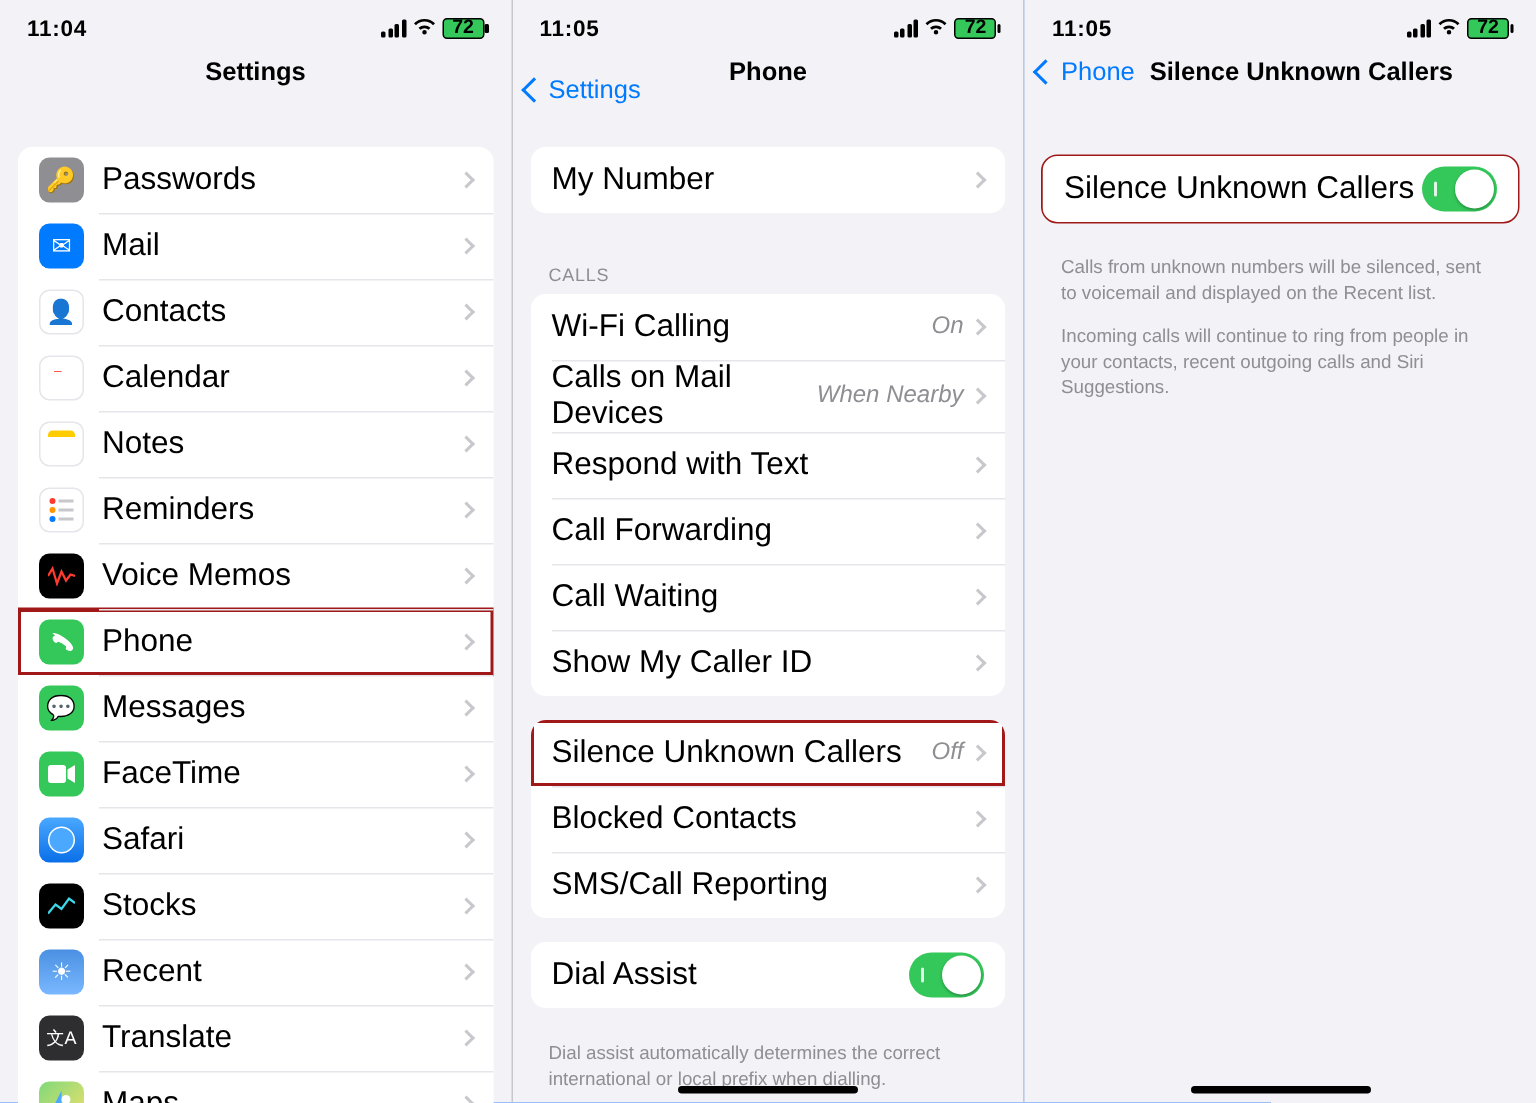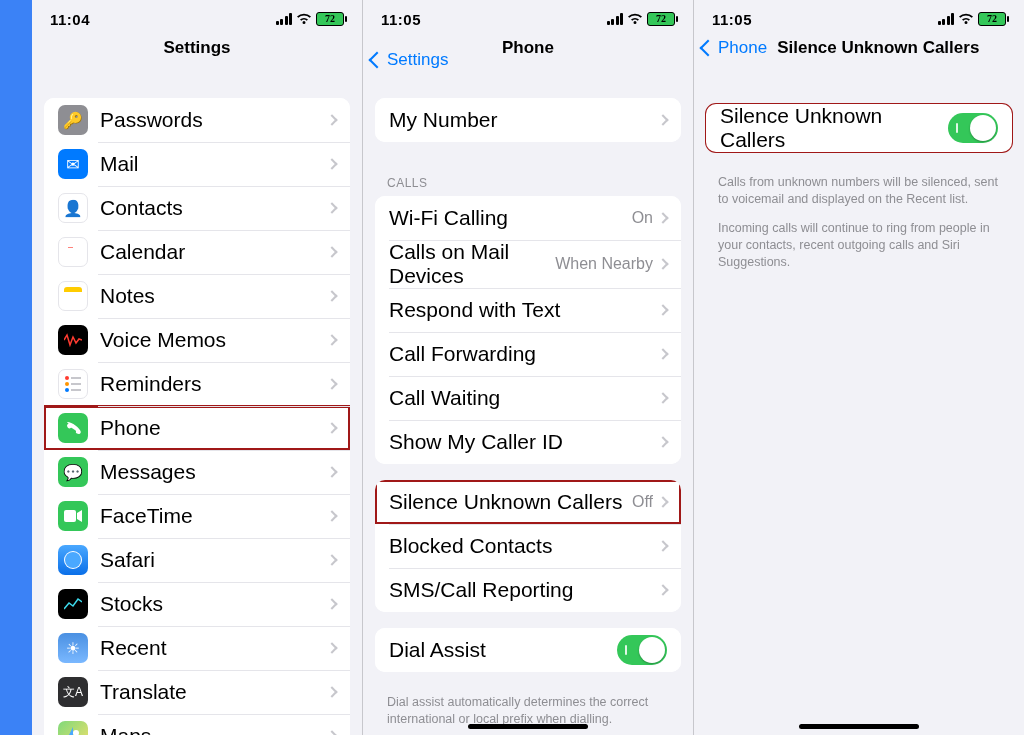--- a/index.html
+++ b/index.html
@@ -8,21 +8,20 @@
     font-family: -apple-system, "Helvetica Neue", Helvetica, Arial, sans-serif;
     background: #f2f2f7;
     color: #000;
     font-size: 16px;
   }
   .wrap {
     width: 1024px;
     height: 735px;
     display: flex;
     background: #3b82f6;
-    padding-left: 32px;
   }
   .pane {
     position: relative;
     flex: 1 1 0;
     border-right: 1px solid #c7c7cc;
     background: #f2f2f7;
     overflow: hidden;
     display: flex;
     flex-direction: column;
   }
@@ -38,24 +37,24 @@
     font-weight: 600;
     font-size: 15px;
   }
   .status .time { letter-spacing: 0.5px; }
   .status .right { display:flex; align-items:center; gap:4px; }
   .bars { display:flex; align-items:flex-end; gap:1.5px; height:12px;}
   .bars span { width:3px; background:#000; border-radius:1px;}
   .bars span:nth-child(1){height:4px;} .bars span:nth-child(2){height:6px;}
   .bars span:nth-child(3){height:9px;} .bars span:nth-child(4){height:12px;}
   .batt {
-    display:inline-flex; align-items:flex-start; justify-content:center;
+    display:inline-flex; align-items:flex-end; justify-content:center;
     min-width:28px; height:14px; border:1.5px solid #000; border-radius:3px;
-    background:#34c759; color:#000; font-size:10px; font-weight:700;
-    position:relative; padding:0 2px;font-family:Liberation Serif, serif;
+    background:#34c759; color:#000; font-size:13px; font-weight:700;
+    position:relative; padding:0 2px;
   }
   .batt::after{content:""; position:absolute; right:-4px; top:3px; width:2.5px; height:6px; background:#000; border-radius:1px;}
 
   
   .nav {
     height: 44px;
     display:flex;
     align-items:flex-start;
     justify-content:center;
     position:relative;
@@ -102,21 +101,21 @@
     height:1px; background:#e5e5ea;
   }
   .row.with-icon + .row.with-icon::before,
   .row.with-icon + .row::before { left:54px; }
   .row .icon {
     width:30px; height:30px; border-radius:7px; margin-right:12px;
     flex-shrink:0; display:inline-flex; align-items:center; justify-content:center;
     color:#fff; font-size:16px;
   }
   .row .label { flex:1; font-size:21px; }
-  .row .value { color:#8e8e93; font-size:16px; margin-right:6px;}
+  .row .value { color:#8e8e93; font-size:16px; margin-right:6px;font-style:italic;}
   .row .chevron {
     width:8px; height:8px;
     border-top:2px solid #c7c7cc; border-right:2px solid #c7c7cc;
     transform: rotate(45deg);
   }
   .row.highlight { outline:3px solid #a01818; outline-offset:-2px; }
 
   .toggle {
     width:50px; height:30px; border-radius:15px; background:#34c759;
     position:relative; flex-shrink:0;
@@ -205,45 +204,45 @@
               <span style="font-size:9px;line-height:1;"><span style="color:#ff3b30;display:block;">–</span>14</span>
             </span>
             <span class="label">Calendar</span>
             <span class="chevron"></span>
           </div>
         <div class="row with-icon">
             <span class="icon bg-white">
               <span style="width:18px;height:18px;background:linear-gradient(#ffcc00 25%,#fff 25%);border-radius:3px;"></span>
             </span>
             <span class="label">Notes</span>
-            <span class="chevron"></span>
-          </div>
-        <div class="row with-icon">
-            <span class="icon bg-black">
-              <svg width="18" height="14">
-                <polyline points="0,7 3,2 6,12 9,4 12,10 15,6 18,7" stroke="#ff3b30" fill="none" stroke-width="1.5"></polyline>
-              </svg>
-            </span>
-            <span class="label">Voice Memos</span>
             <span class="chevron"></span>
           </div>
         <div class="row with-icon">
             <span class="icon bg-white">
               <svg width="18" height="18">
                 <circle cx="3" cy="3" r="2" fill="#ff3b30"></circle>
                 <circle cx="3" cy="9" r="2" fill="#ff9500"></circle>
                 <circle cx="3" cy="15" r="2" fill="#007aff"></circle>
                 <rect x="7" y="2" width="10" height="2" fill="#c7c7cc"></rect>
                 <rect x="7" y="8" width="10" height="2" fill="#c7c7cc"></rect>
                 <rect x="7" y="14" width="10" height="2" fill="#c7c7cc"></rect>
               </svg>
             </span>
             <span class="label">Reminders</span>
             <span class="chevron"></span>
           </div>
+        <div class="row with-icon">
+            <span class="icon bg-black">
+              <svg width="18" height="14">
+                <polyline points="0,7 3,2 6,12 9,4 12,10 15,6 18,7" stroke="#ff3b30" fill="none" stroke-width="1.5"></polyline>
+              </svg>
+            </span>
+            <span class="label">Voice Memos</span>
+            <span class="chevron"></span>
+          </div>
         <div class="row with-icon highlight">
             <span class="icon bg-green">
               <svg width="16" height="16" viewBox="0 0 16 16">
                 <path d="M3 1c4 0 12 8 12 12 0 1-1 2-2 2-1 0-3-1-3-2 0-.5.5-1 .5-1.5s-4-4-4.5-4S5 8 4.5 8c-1 0-2-2-2-3 0-1 1-2 2-2z" fill="#fff" transform="rotate(-10 8 8)"></path>
               </svg>
             </span>
             <span class="label">Phone</span>
             <span class="chevron"></span>
           </div>
         <div class="row with-icon">

